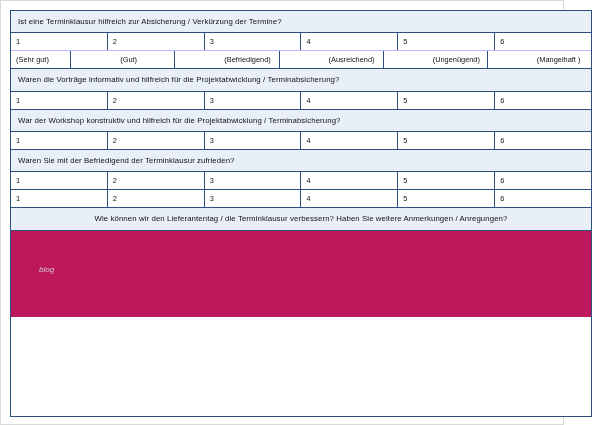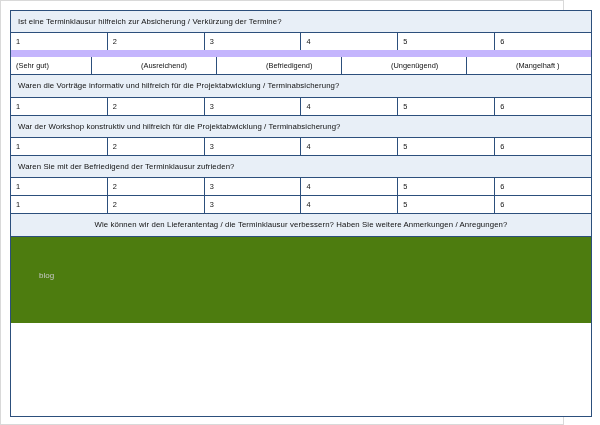--- a/index.html
+++ b/index.html
@@ -63,27 +63,28 @@
   }
   .scale.numbers .cell {
     height: 17px;
     line-height: 9px;
   }
   .scale.labels .cell {
     height: 17px;
     line-height: 9px;
   }
   .scale.labels {
-    border-top: 7px solid #c4b5fd;
+    border-top: 1px solid #c4b5fd;
     gap: 44px;
   }
   .comment-area {
     position: relative;
     height: 86px;
-    background: #4d7c0f;
+    background: #be185d;
+    font-style: italic;
   }
   .comment-watermark {
     position: absolute;
     left: 28px;
     top: 34px;
     font-size: 8px;
     color: #c9c9c9;
   }
   .spacer-last {
     border-bottom: none;
@@ -101,22 +102,23 @@
       <div class="scale numbers">
         <div class="cell">1</div>
         <div class="cell">2</div>
         <div class="cell">3</div>
         <div class="cell">4</div>
         <div class="cell">5</div>
         <div class="cell">6</div>
       </div>
       <div class="scale labels">
         <div class="cell">(Sehr gut)</div>
+        <div class="cell">(Gut)</div>
+        <div class="cell">(Befriedigend)</div>
         <div class="cell">(Ausreichend)</div>
-        <div class="cell">(Befriedigend)</div>
         <div class="cell">(Ungenügend)</div>
         <div class="cell">(Mangelhaft )</div>
       </div>
     </div>
 
     <div class="qblock">
       <div class="qtext">Waren die Vorträge informativ und hilfreich für die Projektabwicklung / Terminabsicherung?</div>
       <div class="scale numbers">
         <div class="cell">1</div>
         <div class="cell">2</div>

